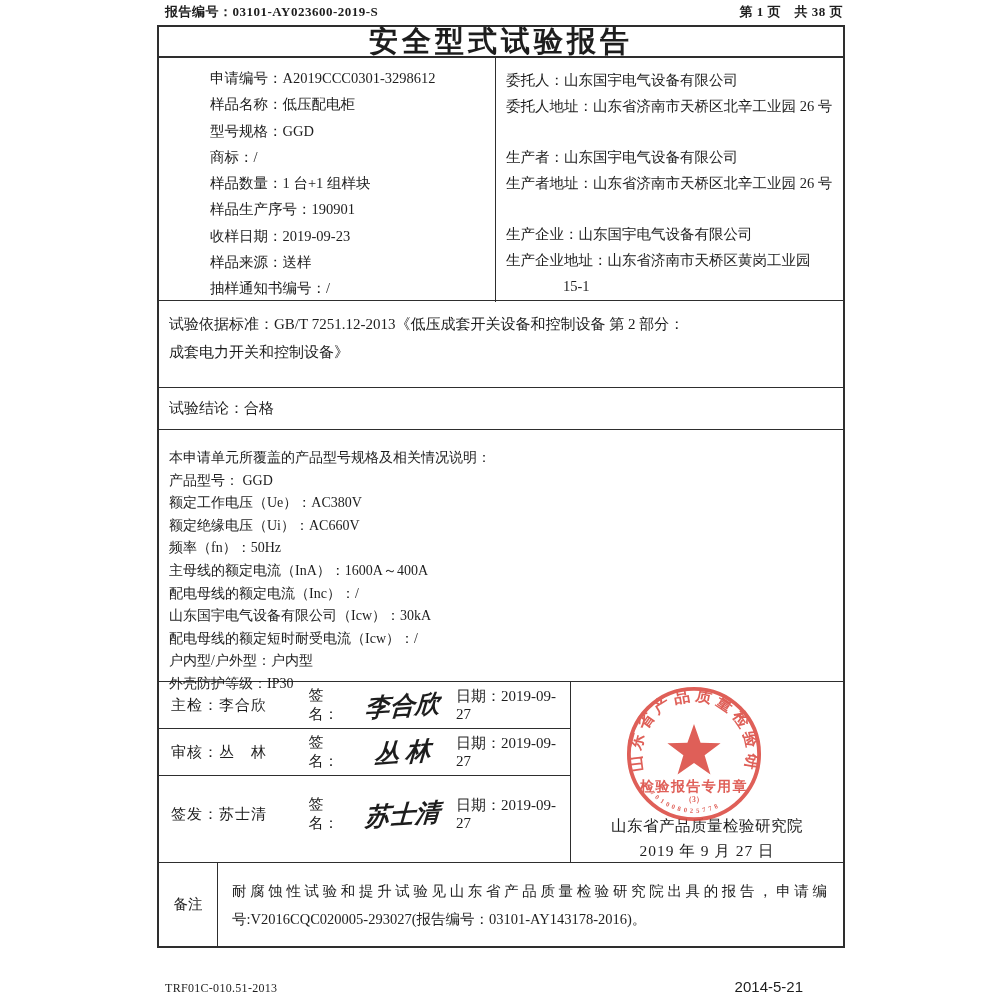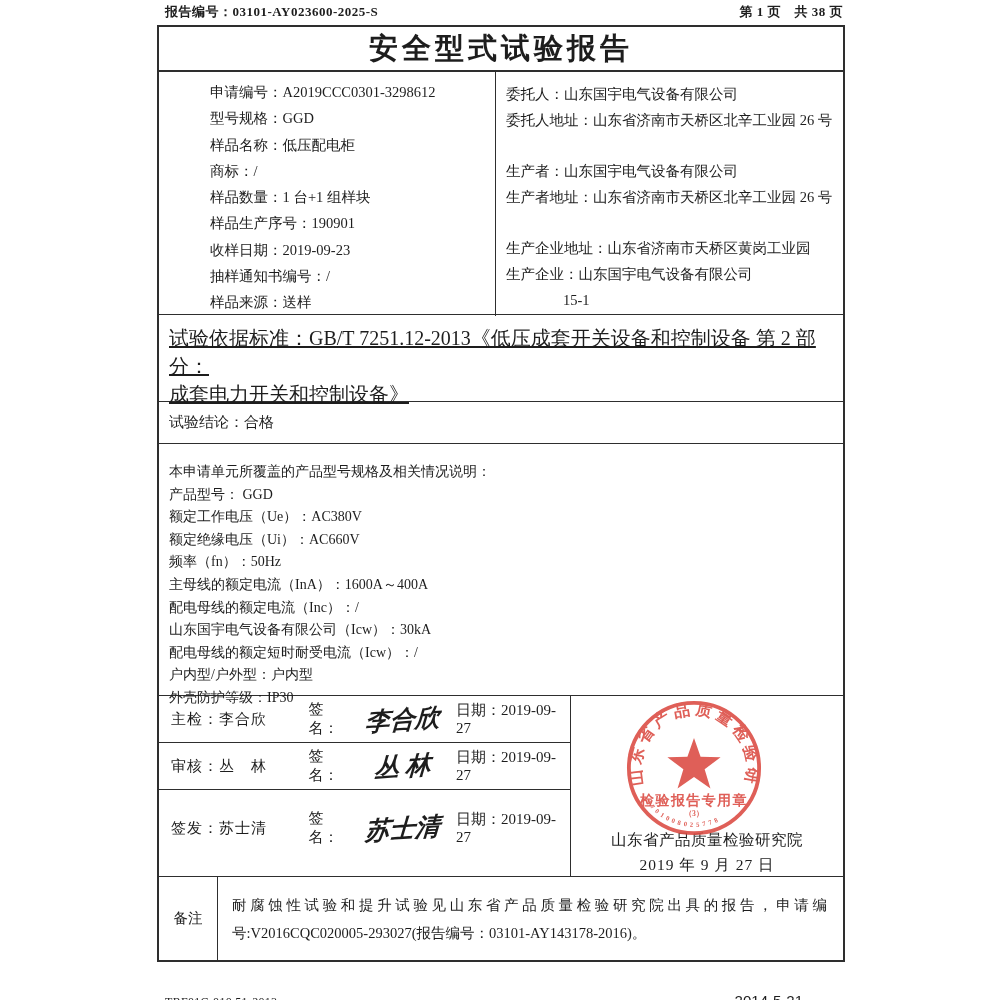--- a/index.html
+++ b/index.html
@@ -3,38 +3,38 @@
 <meta charset="utf-8">
 <style>
   * { margin:0; padding:0; box-sizing:border-box; }
   html,body { width:1000px; height:1000px; background:#ffffff; }
   body { font-family:"Liberation Serif","DejaVu Serif",serif; color:#1d1d1d; }
   .sheet { position:absolute; left:157px; top:0; width:688px; }
 
   .page-header { display:flex; justify-content:space-between; align-items:flex-start;
     padding:3px 2px 0 8px; font-size:13px; font-weight:bold; letter-spacing:.5px; }
 
-  .title-box { margin-top:4px; border:2px solid #2e2e2e; height:47px;
+  .title-box { margin-top:4px; border:2px solid #2e2e2e; height:33px;
     display:flex; align-items:center; justify-content:center;
     font-size:29px; font-weight:bold; letter-spacing:4px; }
 
   .main-table { border:2px solid #2e2e2e; border-top:none; }
   .row { border-top:1.5px solid #2e2e2e; }
   .row:first-child { border-top:none; }
 
   
   .info { display:grid; grid-template-columns:295px 1fr; height:242px;margin-left:41px; }
   .info-left { padding:7px 6px 0 10px; font-size:14.5px; line-height:26.3px; }
   .info-right { border-left:1.5px solid #2e2e2e; padding:9px 6px 0 10px;
     font-size:14.5px; line-height:26px; }
   .info-group { margin-bottom:0; }
   .info-group + .info-group { margin-top:25px; }
   .addr-cont { padding-left:57px; }
 
-  .standard { height:71px; padding:9px 10px 0 10px; font-size:20px; line-height:28px;text-decoration:underline; }
+  .standard { height:71px; padding:9px 10px 0 10px; font-size:15px; line-height:28px; }
   .conclusion { height:42px; display:flex; align-items:center; padding-left:10px; font-size:15px;margin-top:16px; }
   .specs { height:252px; padding:17px 10px 0 10px; font-size:14px; line-height:22.6px; }
 
   
   .sig-stamp { display:grid; grid-template-columns:411px 1fr; }
   .sig-col { display:flex; flex-direction:column; }
   .sig-row { display:flex; align-items:center; padding:0 10px 0 12px; font-size:15px; }
   .sig-row-1 { height:46px; }
   .sig-row-2 { height:47px; border-top:1.5px solid #2e2e2e; }
   .sig-row-3 { height:77px; border-top:1.5px solid #2e2e2e; }
@@ -61,54 +61,54 @@
     margin-top:30px; padding:0 42px 0 8px;gap:14px; }
   .footer-left { font-size:12px; letter-spacing:.3px; }
   .footer-right { font-size:15px; font-family:"Liberation Sans","DejaVu Sans",sans-serif; }
 </style>
 </head>
 <body>
 
 <div class="sheet">
 
   <div class="page-header">
-    <span>报告编号：03101-AY023600-2025-S</span>
+    <span>报告编号：03101-AY023600-2019-S</span>
     <span>第 1 页　共 38 页</span>
   </div>
 
   <div class="title-box">
     <span>安全型式试验报告</span>
   </div>
 
   <div class="main-table">
 
     <div class="row info">
       <div class="info-left">
         <div>申请编号：A2019CCC0301-3298612</div>
+        <div>样品名称：低压配电柜</div>
         <div>型号规格：GGD</div>
-        <div>样品名称：低压配电柜</div>
         <div>商标：/</div>
         <div>样品数量：1 台+1 组样块</div>
         <div>样品生产序号：190901</div>
         <div>收样日期：2019-09-23</div>
+        <div>样品来源：送样</div>
         <div>抽样通知书编号：/</div>
-        <div>样品来源：送样</div>
       </div>
       <div class="info-right">
         <div class="info-group">
           <div>委托人：山东国宇电气设备有限公司</div>
           <div>委托人地址：山东省济南市天桥区北辛工业园 26 号</div>
         </div>
         <div class="info-group">
           <div>生产者：山东国宇电气设备有限公司</div>
           <div>生产者地址：山东省济南市天桥区北辛工业园 26 号</div>
         </div>
         <div class="info-group">
+          <div>生产企业：山东国宇电气设备有限公司</div>
           <div>生产企业地址：山东省济南市天桥区黄岗工业园</div>
-          <div>生产企业：山东国宇电气设备有限公司</div>
           <div class="addr-cont">15-1</div>
         </div>
       </div>
     </div>
 
     <div class="row standard">
       <div>试验依据标准：GB/T 7251.12-2013《低压成套开关设备和控制设备 第 2 部分：</div>
       <div>成套电力开关和控制设备》</div>
     </div>
 

